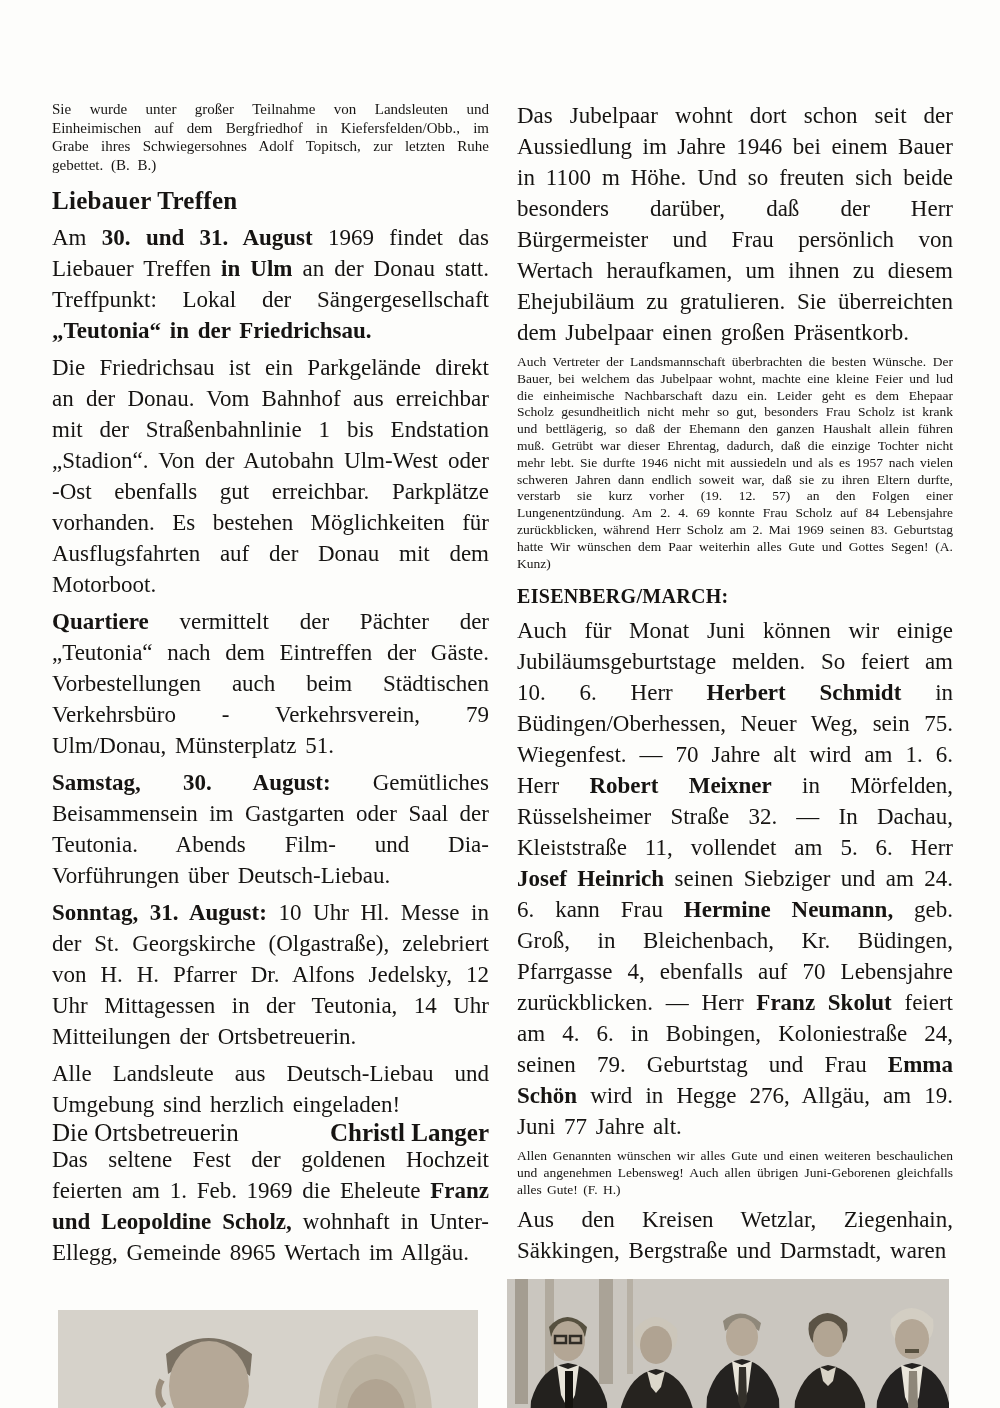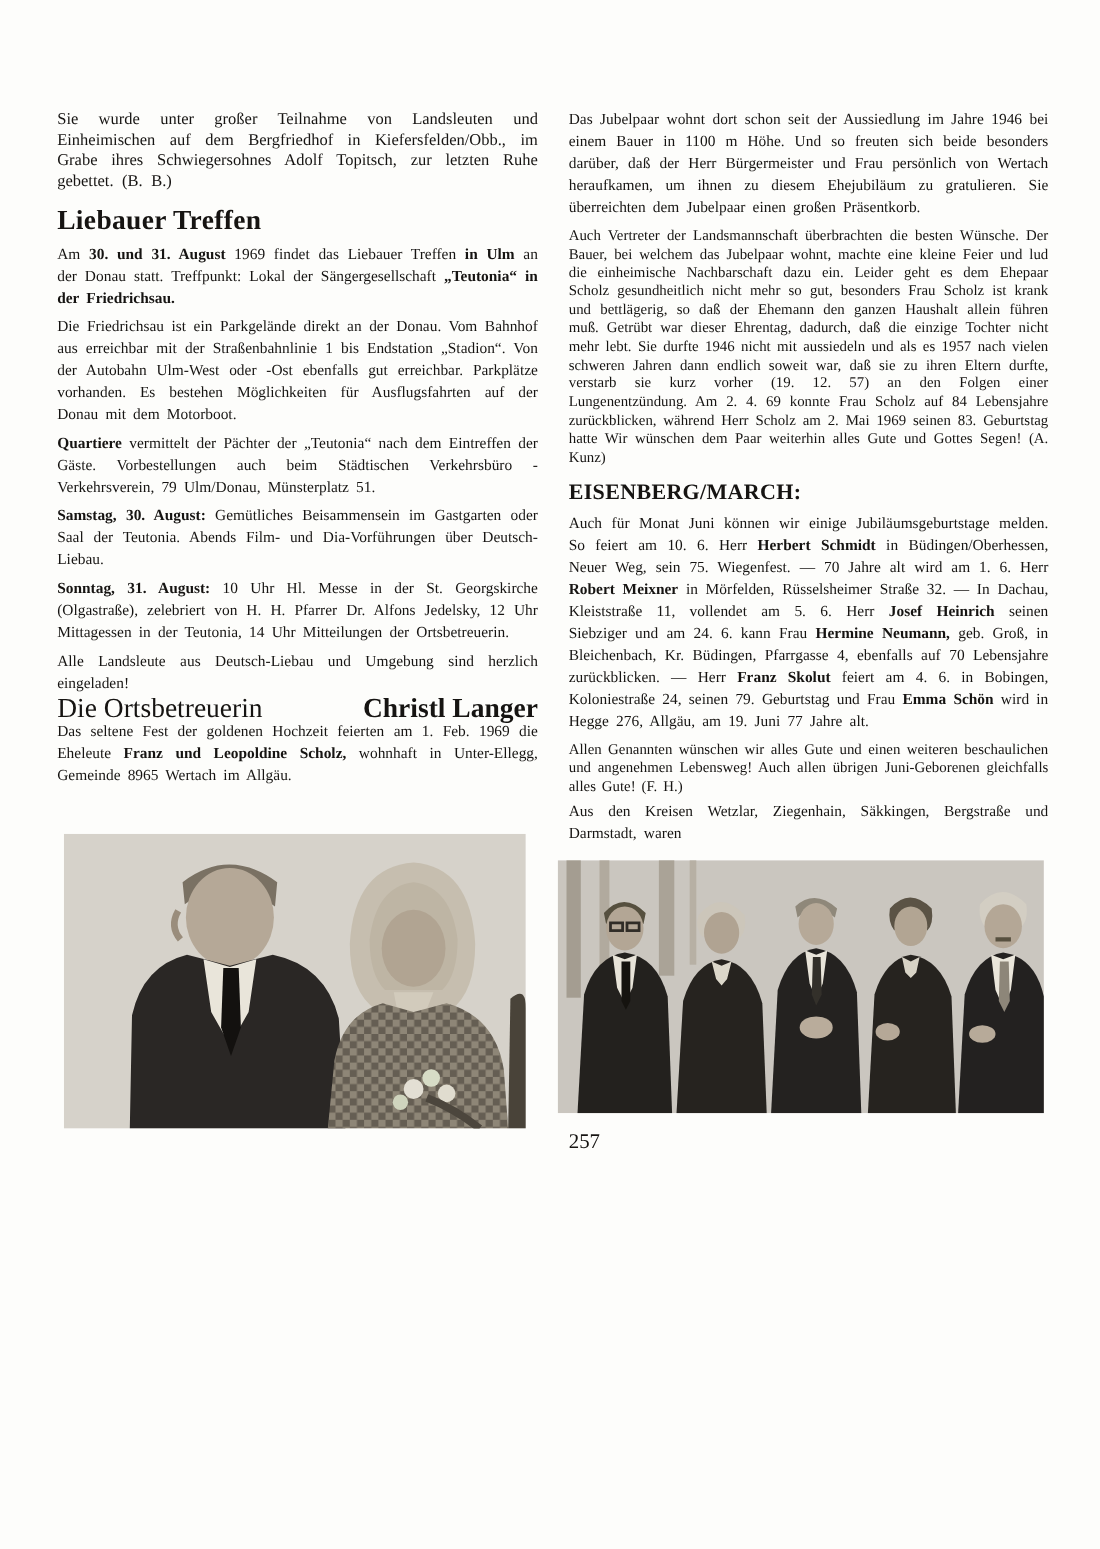--- a/index.html
+++ b/index.html
@@ -11,21 +11,21 @@
     color:#161412;
     font-family:"Liberation Serif","DejaVu Serif",serif;
     overflow:hidden;
   }
   .col { position:absolute; top:100px; }
   .col-left  { left:52px;  width:437px; }
   .col-right { left:517px; width:436px; }
 
   p { margin:0 0 6px 0; }
   .body {
-    font-size:14px; line-height:20px;
+    font-size:23px; line-height:31px;
     text-align:justify; word-spacing:3px;
   }
   .small-a {
     font-size:15px; line-height:18.5px;
     text-align:justify; word-spacing:4px;
     margin-bottom:9px;
   }
   .small-b {
     font-size:13.5px; line-height:16.8px;
     text-align:justify; word-spacing:2px;

